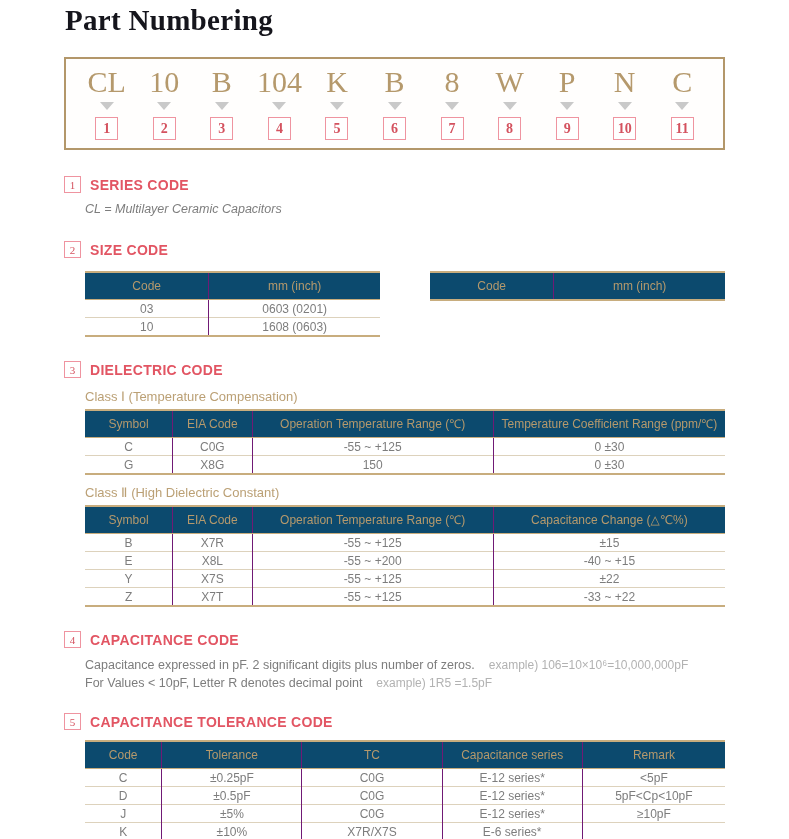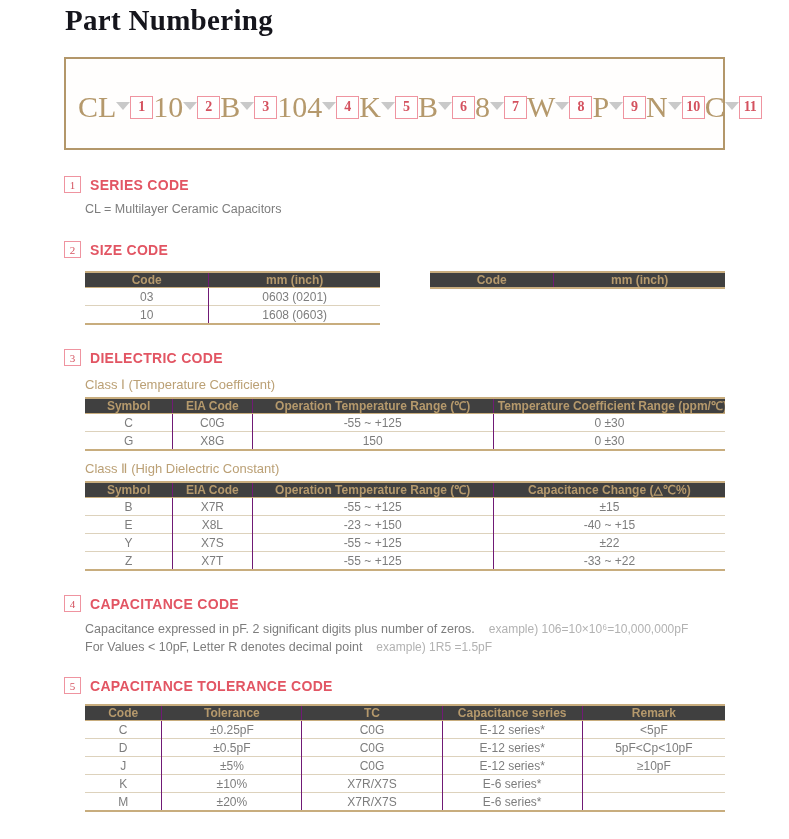--- a/index.html
+++ b/index.html
@@ -14,21 +14,21 @@
     margin:4px 0 0 1px;
     font-family:"Liberation Serif",serif;
     font-size:29px;font-weight:700;color:#15151c;letter-spacing:0.3px;
   }
 
   
   .pn-box{
     margin-top:20px;height:89px;border:2px solid #b3976a;
     display:flex;align-items:stretch;padding:0 12px;background:#fffefd;
   }
-  .pn-col{flex:1;display:flex;flex-direction:row;align-items:center;justify-content:flex-start;padding-top:7px;}
+  .pn-col{flex:1;display:flex;flex-direction:column;align-items:center;justify-content:flex-start;padding-top:7px;}
   .pn-letter{
     font-family:"Liberation Serif",serif;font-size:30px;line-height:32px;color:#b5996c;
   }
   .pn-arrow{
     width:0;height:0;margin:4px 0 7px 0;
     border-left:7px solid transparent;border-right:7px solid transparent;
     border-top:8px solid #c9c9c9;
   }
   .pn-numbox{
     width:21px;height:21px;border:1px solid #ef94a0;background:#fff;
@@ -50,43 +50,43 @@
   .indent{margin-left:21px;}
   .body-text{font-size:12.5px;color:#7d7d7d;}
 
   
   table.tbl{
     border-collapse:collapse;table-layout:fixed;
     border-top:2px solid #c8ad7e;border-bottom:2px solid #c8ad7e;
     font-size:12px;color:#7d7d7d;
   }
   table.tbl th{
-    background:#404040;color:#b5996c;font-weight:700;
-    padding:0 4px;border-bottom:1px solid #c8ad7e;line-height:14px;
+    background:#0c4a6e;color:#b5996c;font-weight:400;
+    padding:6px 4px;border-bottom:1px solid #c8ad7e;line-height:14px;
     white-space:nowrap;overflow:hidden;
   }
   table.tbl td{
     text-align:center;padding:1.5px 4px;line-height:14px;
     border-top:1px solid #ddd2bc;white-space:nowrap;overflow:hidden;
   }
   table.tbl tbody tr:first-child td{border-top:none;text-align:center;}
   table.tbl th + th, table.tbl td + td{border-left:1px solid #701a75;}
 
   .tables-row{display:flex;gap:50px;margin-left:21px;}
   .w295{width:295px;}
   .w640{width:640px;}
 
   .class-label{font-size:13px;color:#bba075;margin-left:21px;}
 
   .cap-line{margin-left:21px;font-size:12.5px;color:#7d7d7d;}
   .cap-example{color:#b2b2b2;font-size:12px;margin-left:14px;}
 
   
   .mt-sec1{margin-top:26px;}
-  .mt-body{margin-top:9px;}
+  .mt-body{margin-top:9px;font-style:italic;}
   .mt-sec2{margin-top:25px;}
   .mt-sizetbl{margin-top:13px;}
   .mt-sec3{margin-top:24px;}
   .mt-class1{margin-top:11px;}
   .mt-tbl{margin-top:5px;}
   .mt-class2{margin-top:10px;}
   .mt-sec4{margin-top:24px;}
   .mt-cap1{margin-top:10px;}
   .mt-cap2{margin-top:4px;}
   .mt-sec5{margin-top:23px;}
@@ -203,21 +203,21 @@
         </thead>
         <tbody>
         </tbody>
       </table>
   </div>
 
   <div class="sec mt-sec3">
     <span class="sec-num">3</span>
     <span class="sec-title">DIELECTRIC CODE</span>
   </div>
-  <div class="class-label mt-class1">Class Ⅰ (Temperature Coefficient)</div>
+  <div class="class-label mt-class1">Class Ⅰ (Temperature Compensation)</div>
   <table class="tbl w640 indent mt-tbl">
       <colgroup>
         <col style="width: 13.7%;">
         <col style="width: 12.4%;">
         <col style="width: 37.7%;">
         <col style="width: 36.2%;">
       </colgroup>
       <thead>
         <tr>
           <th>Symbol</th>
@@ -260,21 +260,21 @@
       <tbody>
         <tr>
           <td>B</td>
           <td>X7R</td>
           <td>-55 ~ +125</td>
           <td>±15</td>
         </tr>
         <tr>
           <td>E</td>
           <td>X8L</td>
-          <td>-23 ~ +150</td>
+          <td>-55 ~ +200</td>
           <td>-40 ~ +15</td>
         </tr>
         <tr>
           <td>Y</td>
           <td>X7S</td>
           <td>-55 ~ +125</td>
           <td>±22</td>
         </tr>
         <tr>
           <td>Z</td>

